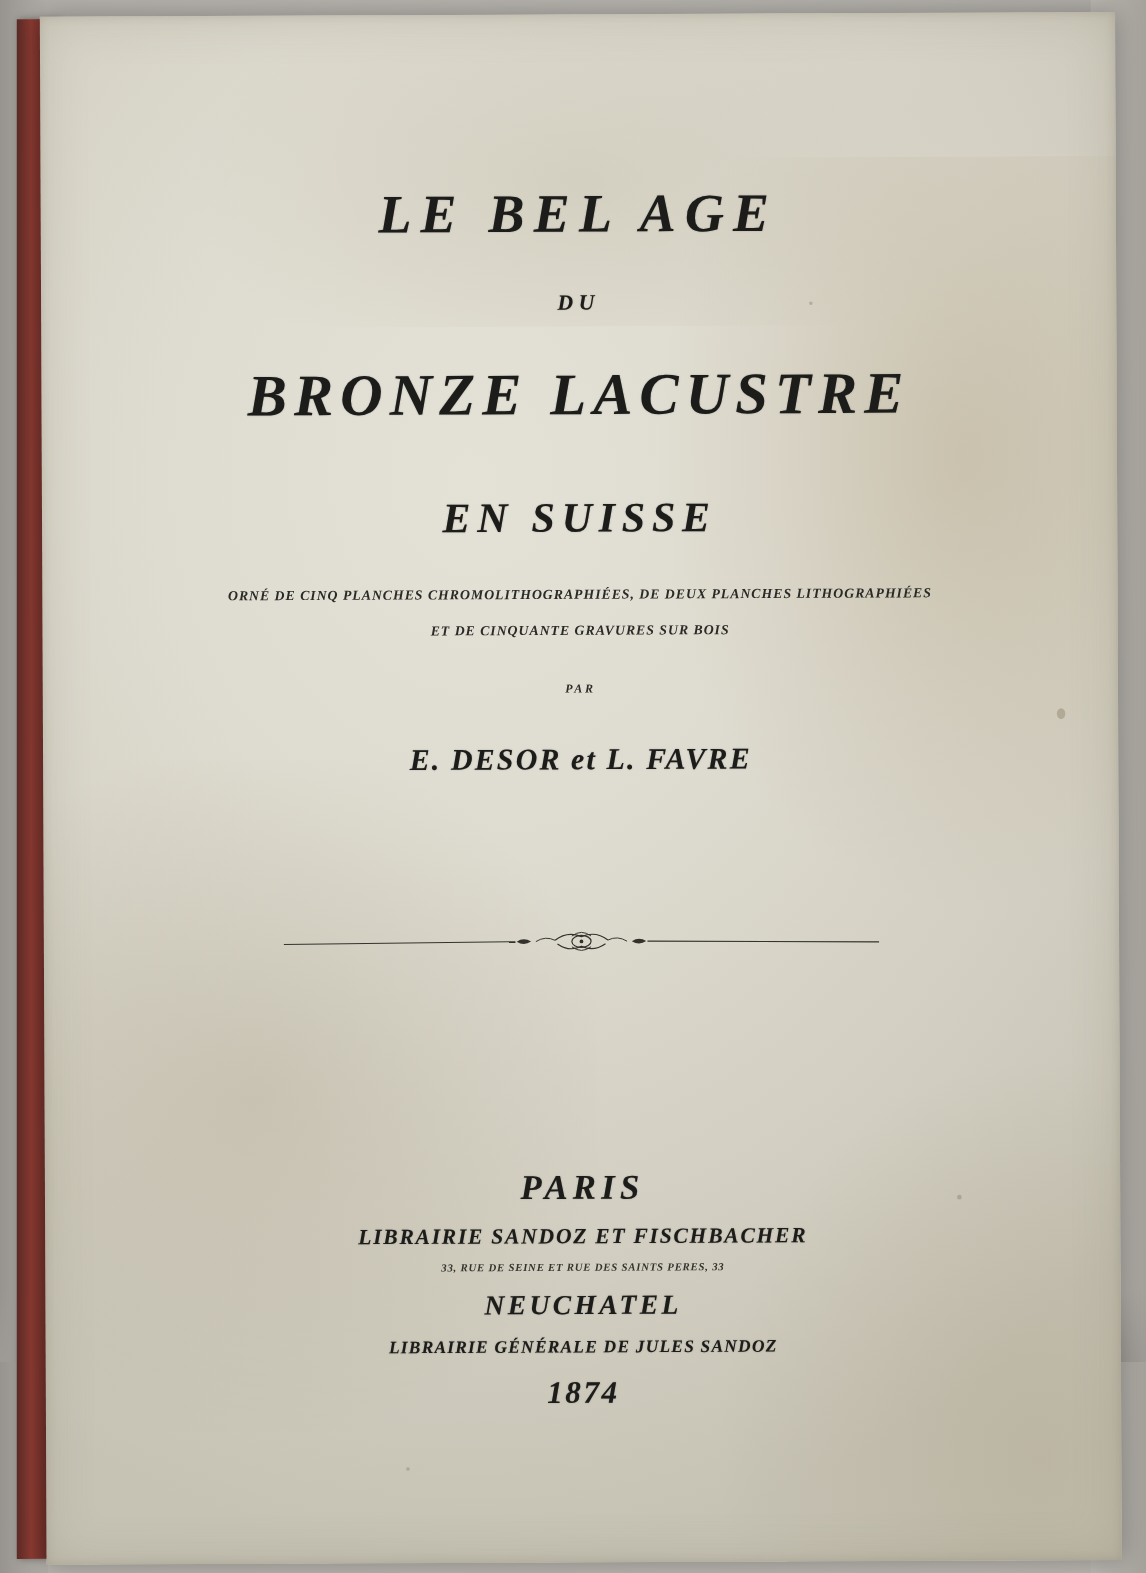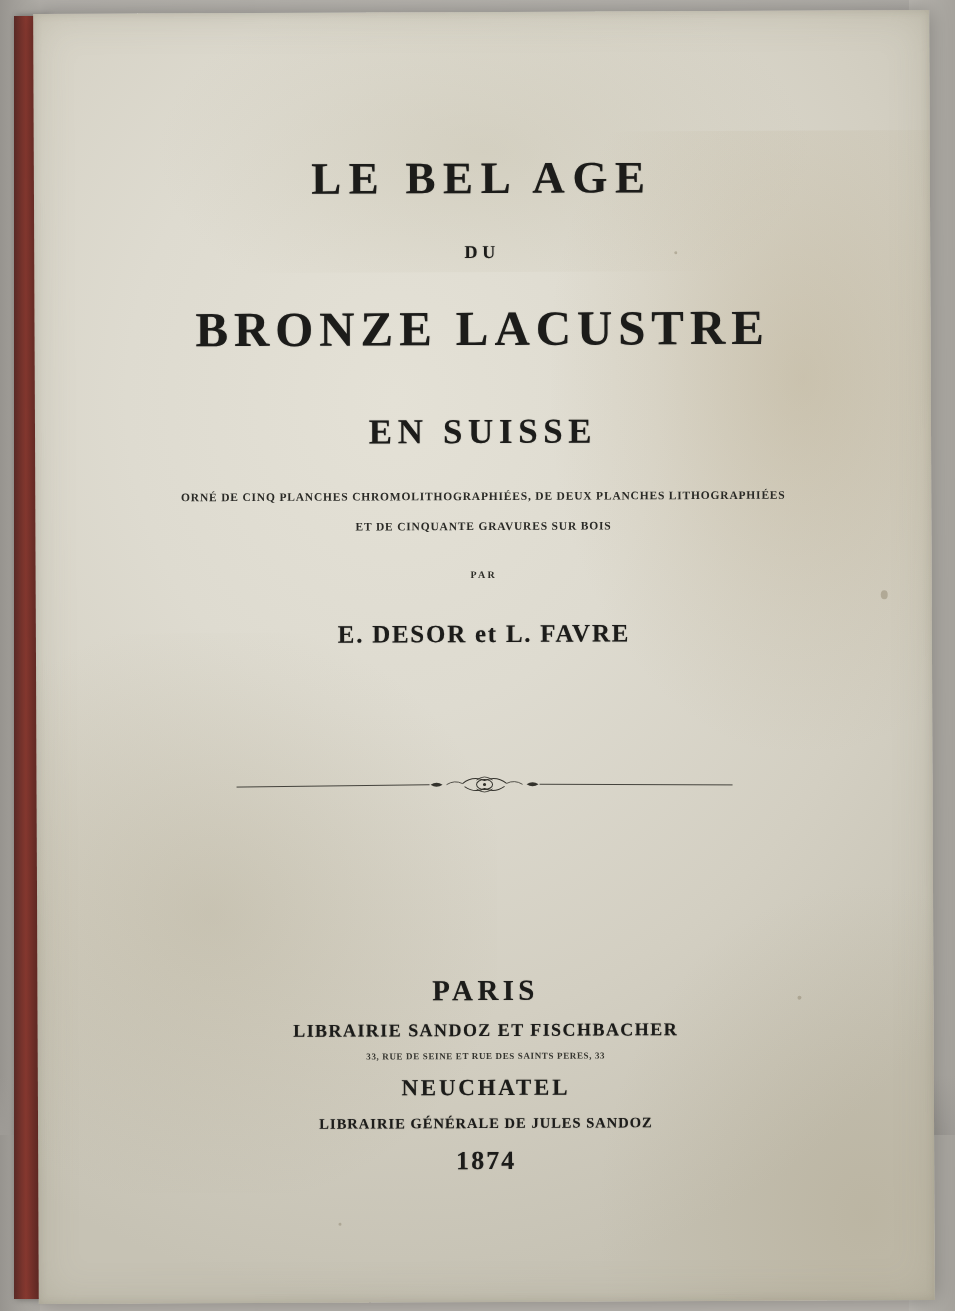--- a/index.html
+++ b/index.html
@@ -13,20 +13,21 @@
     overflow: hidden;
     font-family: "Liberation Serif", serif;
   }
 
   #scene {
     position: relative;
     width: 955px;
     height: 1135px;
     background:
       radial-gradient(ellipse 900px 700px at 48% 45%, #c8c6c0 0%, #bdbab4 45%, #aeaba6 100%);
+    font-style: italic;
   }
 
   
   .backdrop-left {
     position: absolute;
     left: 0; top: 0; width: 40px; height: 1311px;
     background: linear-gradient(to right, #97948f 0%, #b2afa9 100%);
   }
   .backdrop-right {
     position: absolute;

